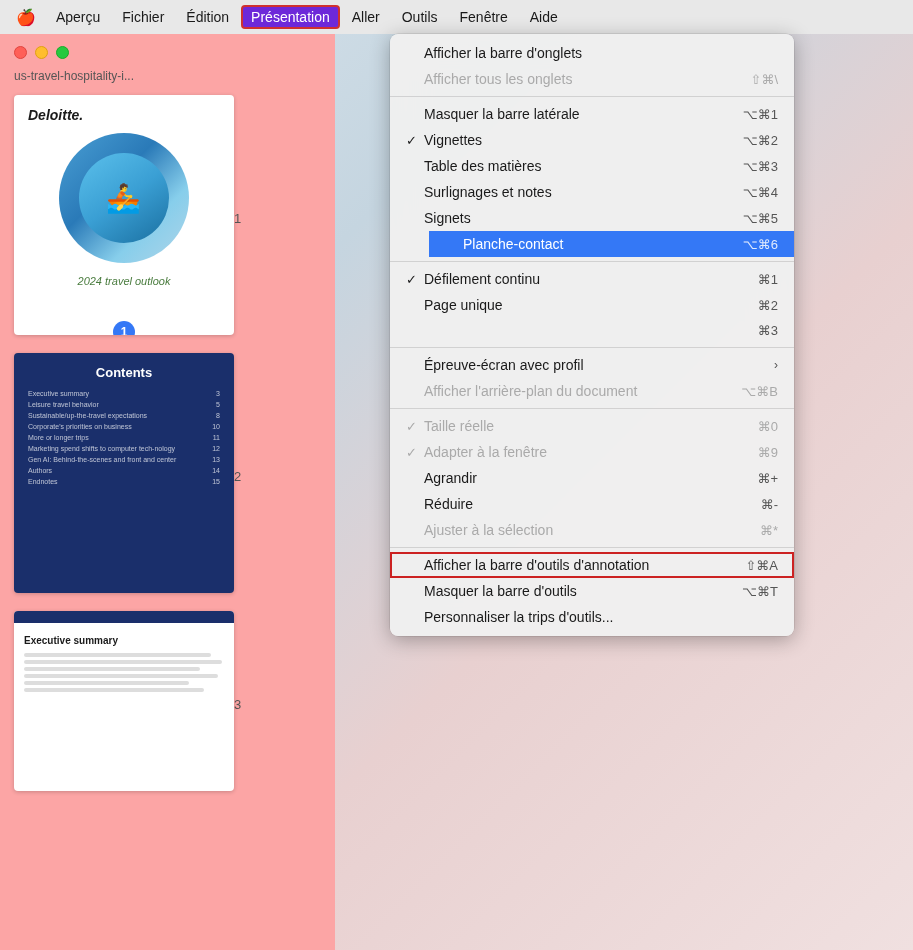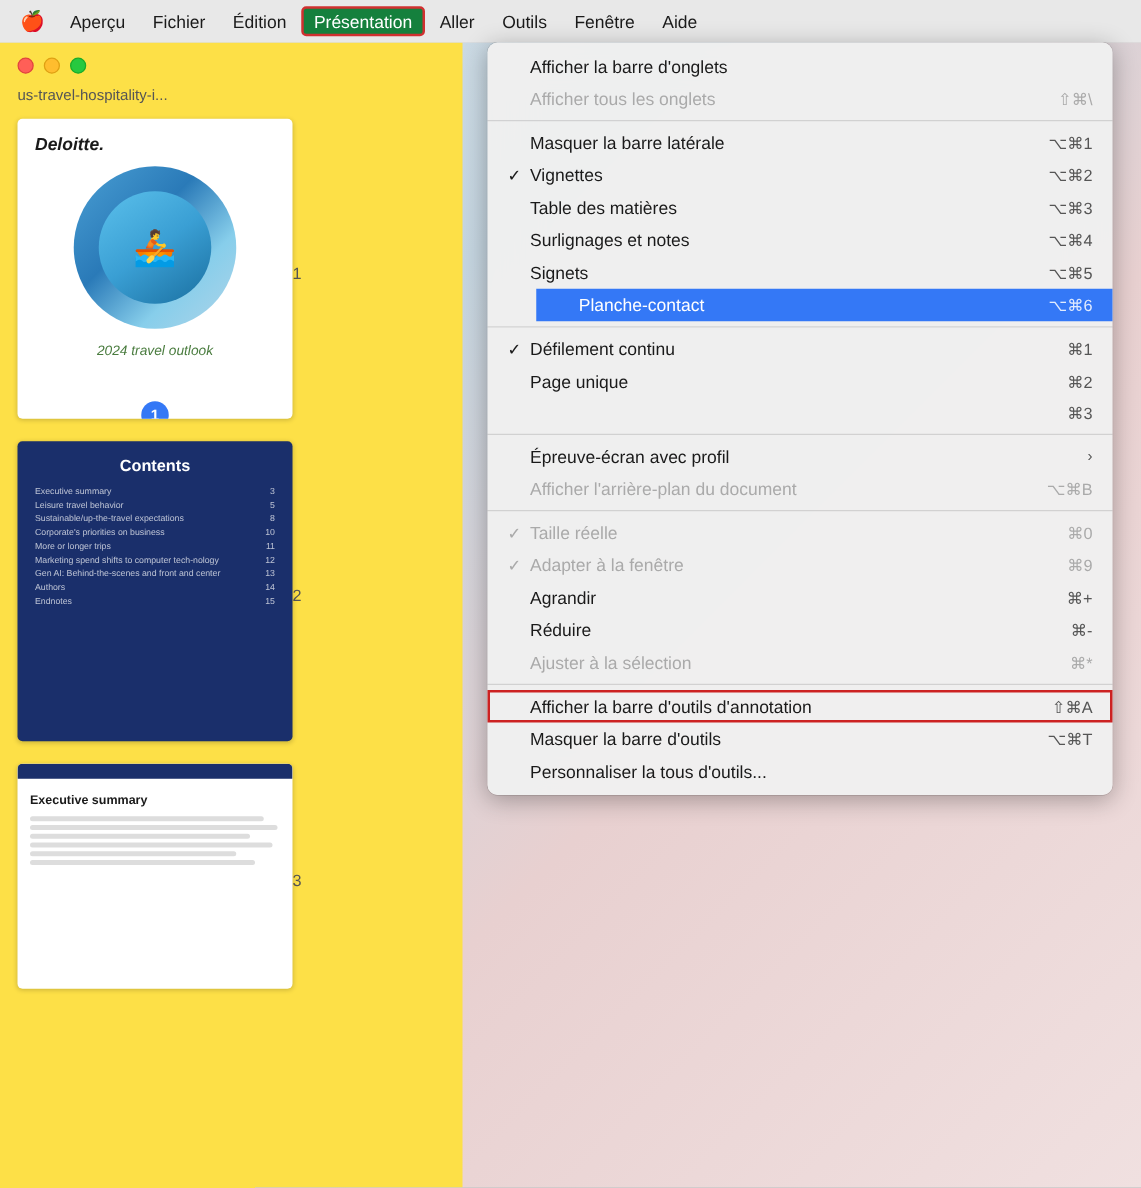--- a/index.html
+++ b/index.html
@@ -30,34 +30,34 @@
       color: #1a1a1a;
       border-radius: 4px;
       cursor: default;
       white-space: nowrap;
     }
     .menubar-item.apple {
       font-size: 16px;
       padding: 4px 8px;
     }
     .menubar-item.active {
-      background: #15803d;
+      background: #6d28d9;
       color: #fff;
       border: 2px solid #d03030;
       padding: 2px 8px;
     }
 
     
     .app-window {
       position: absolute;
       top: 34px;
       left: 0;
-      width: 370px;
+      width: 335px;
       height: 916px;
-      background: #fde047;
+      background: #fca5a5;
     }
 
     
     .traffic-lights {
       display: flex;
       gap: 8px;
       padding: 12px 14px 10px 14px;
       align-items: center;
     }
     .traffic-light {
@@ -205,21 +205,21 @@
       background: #ddd;
       margin: 3px 10px;
       border-radius: 2px;
     }
 
     
     .dropdown-menu {
       position: absolute;
       top: 34px;
       left: 390px;
-      width: 500px;
+      width: 404px;
       background: rgba(240, 240, 240, 0.97);
       backdrop-filter: blur(20px);
       border-radius: 8px;
       box-shadow: 0 4px 20px rgba(0,0,0,0.3), 0 0 0 0.5px rgba(0,0,0,0.15);
       padding: 6px 0;
       z-index: 200;
     }
 
     .menu-item {
       display: flex;
@@ -500,17 +500,17 @@
     <span class="label">Afficher la barre d'outils d'annotation</span>
     <span class="shortcut">⇧⌘A</span>
   </div>
   <div class="menu-item">
     <span class="checkmark"></span>
     <span class="label">Masquer la barre d'outils</span>
     <span class="shortcut">⌥⌘T</span>
   </div>
   <div class="menu-item">
     <span class="checkmark"></span>
-    <span class="label">Personnaliser la tous d'outils...</span>
+    <span class="label">Personnaliser la trips d'outils...</span>
     <span class="shortcut"></span>
   </div>
 
 </div>
 
 </body></html>

